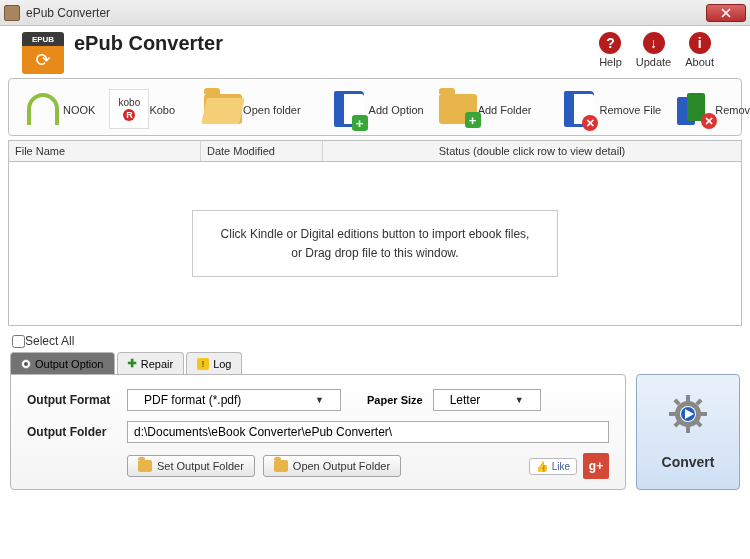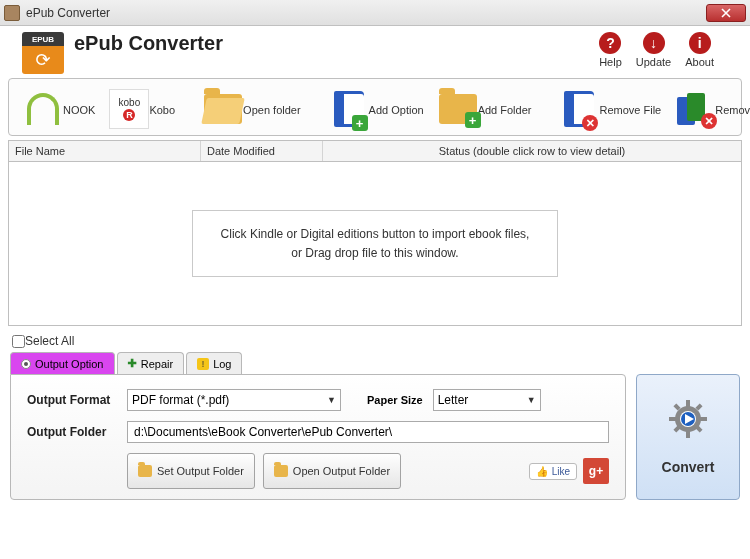--- a/index.html
+++ b/index.html
@@ -33,38 +33,38 @@
 .col:last-child { border-right: none; flex:1;text-align:center; }
 
 .listarea { border: 1px solid #bfbfbf; border-top: none; margin: 0 8px; height: 164px; background: #fff; display: flex; align-items: center; justify-content: center; }
 .hint { border: 1px solid #c9c9c9; padding: 14px 28px; text-align: center; color: #333; line-height: 1.55; }
 
 .checks { display: flex; align-items: center; gap: 6px; padding: 8px 12px 4px; }
 .checks label { display: flex; align-items: center; color: #333; cursor:pointer; }
 .checks .gap { width: 24px; }
 
 .tabs { display: flex; margin: 0 10px; }
-.tab { padding: 4px 10px; border: 1px solid #b8b8b8; border-bottom: none; background: #d946ef; border-radius: 4px 4px 0 0; margin-right: 2px; font-size: 11px; display:flex; align-items:center; gap:4px; cursor:pointer; }
+.tab { padding: 4px 10px; border: 1px solid #b8b8b8; border-bottom: none; background: #737373; border-radius: 4px 4px 0 0; margin-right: 2px; font-size: 11px; display:flex; align-items:center; gap:4px; cursor:pointer; }
 .tab.inactive { background: #eee; }
 .tab-radio { width:10px;height:10px;border:1px solid #888;border-radius:50%;background:#fff;display:inline-block;position:relative; }
 .tab-radio::after{content:"";position:absolute;inset:2px;border-radius:50%;background:#555;}
 .tab-plus { color:#2a8a2a;font-weight:bold; }
 .tab-warn { width:12px;height:12px;background:#f5c518;display:inline-flex;align-items:center;justify-content:center;font-size:9px;color:#333;border-radius:2px; }
 
 .bottom-wrap { display: flex; margin: 0 10px 10px; gap: 10px; }
 
 .panel { flex: 1; border: 1px solid #b8b8b8; background: linear-gradient(#fff, #f4f4f4); border-radius: 0 4px 4px 4px; padding: 14px 16px 10px; }
 .row { display: flex; align-items: center; margin-bottom: 10px; }
 .lbl { font-weight: bold; font-size: 12px; color: #222; width: 100px; }
-.select { height: 22px; border: 1px solid #aaa; background: #fff; padding: 0 4px; display: flex; align-items: center; justify-content: space-between; cursor:pointer; }
+.select { height: 22px; border: 1px solid #aaa; background: #fff; padding: 0 16px; display: flex; align-items: center; justify-content: space-between; cursor:pointer; }
 .select .caret { font-size: 9px; color: #333; }
 .fld { flex: 1; height: 22px; border: 1px solid #aaa; background: #fff; padding: 0 6px; display:flex; align-items:center; }
 .lbl2 { font-weight: bold; font-size: 11px; margin-left: 26px; margin-right: 10px; }
 .btnrow { display:flex; gap:8px; padding-left:100px; align-items:center; }
-.sbtn { height: 36px; border:1px solid #a3a3a3; background:linear-gradient(#fefefe,#e6e6e6); border-radius:3px; padding:0 10px; display:flex; align-items:center; gap:5px; cursor:pointer; font-size:11px; color:#333; }
+.sbtn { height: 22px; border:1px solid #a3a3a3; background:linear-gradient(#fefefe,#e6e6e6); border-radius:3px; padding:0 10px; display:flex; align-items:center; gap:5px; cursor:pointer; font-size:11px; color:#333; }
 .folder-sm { width:14px;height:12px;background:#e8b54a;border-radius:2px;position:relative; }
 .folder-sm::before{content:"";position:absolute;top:-3px;left:0;width:7px;height:3px;background:#e8b54a;border-radius:2px 2px 0 0;}
 .social { margin-left:auto; display:flex; gap:6px; align-items:center; }
 .like { border:1px solid #bbb; border-radius:3px; padding:2px 6px; font-size:10px; color:#3b5998; display:flex;align-items:center;gap:3px;background:#fff;cursor:pointer; }
 .gplus { width:26px;height:26px;background:#d34836;color:#fff;display:flex;align-items:center;justify-content:center;font-weight:bold;border-radius:2px;cursor:pointer; }
 
 .convert { width: 104px; border:1px solid #8fa8c8; background:linear-gradient(#eaf1fb,#cfe0f5); border-radius:4px; display:flex; flex-direction:column; align-items:center; justify-content:center; cursor:pointer; gap:20px; }
 .gear { width:40px;height:40px; position:relative; }
 .convert-label { font-weight:bold; font-size:14px; color:#333; }
 

